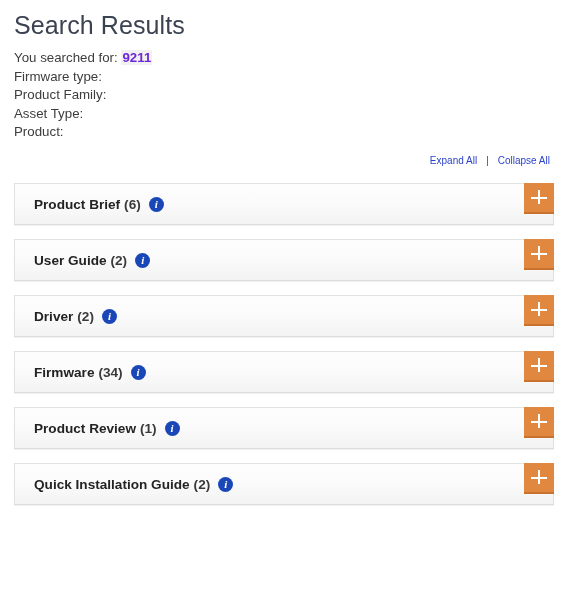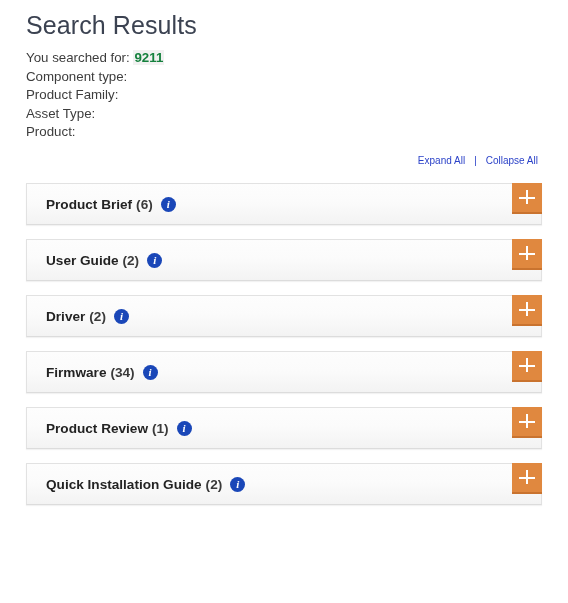--- a/index.html
+++ b/index.html
@@ -13,21 +13,21 @@
     background: #ffffff;
     font-family: "Liberation Sans", sans-serif;
     color: #333333;
     overflow: hidden;
   }
 
   .page {
     width: 568px;
     height: 603px;
     position: relative;
-    padding: 0 26px;
+    padding: 0 14px;
   }
 
   
   .page-title {
     font-size: 25px;
     font-weight: 400;
     color: #3b4251;
     letter-spacing: 0.1px;
     margin: 0;
     padding-top: 9px;
@@ -40,21 +40,21 @@
     margin-top: 8px;
     font-size: 13.3px;
     line-height: 18.6px;
     color: #3d3d3d;
   }
   .criteria-line {
     white-space: nowrap;
   }
   .criteria-term {
     font-weight: bold;
-    color: #15803d;
+    color: #6d28d9;
     background: #f1f1f1;
     padding: 0 1px;
   }
 
   
   .controls {
     margin-top: 9px;
     text-align: right;
     font-size: 10px;
     line-height: 20px;
@@ -166,21 +166,21 @@
 </style>
 </head>
 <body>
 
 <div class="page">
 
   <h1 class="page-title">Search Results</h1>
 
   <div class="criteria">
     <div class="criteria-line"><span>You searched for:</span> <span class="criteria-term">9211</span></div>
-    <div class="criteria-line"><span>Component type:</span></div>
+    <div class="criteria-line"><span>Firmware type:</span></div>
     <div class="criteria-line"><span>Product Family:</span></div>
     <div class="criteria-line"><span>Asset Type:</span></div>
     <div class="criteria-line"><span>Product:</span></div>
   </div>
 
   <div class="controls"><a href="#">Expand All</a><span class="sep">|</span><a href="#">Collapse All</a></div>
 
   <div class="accordion">
 
     <div class="acc-row">

